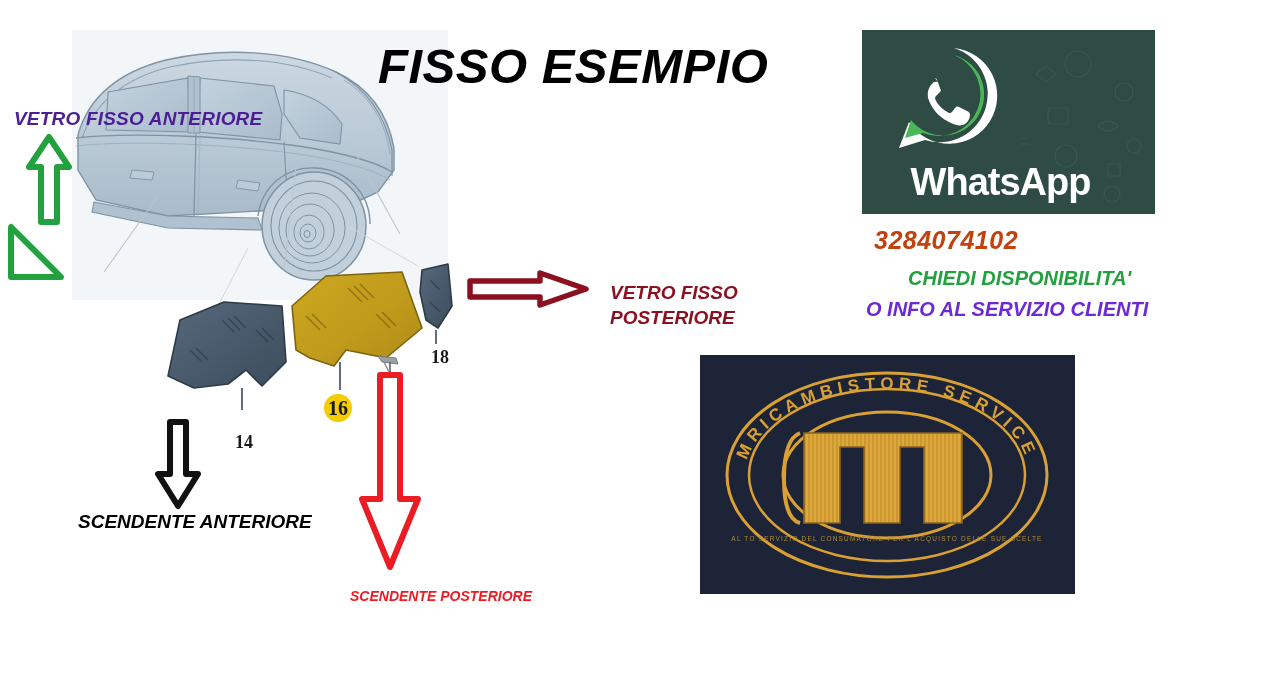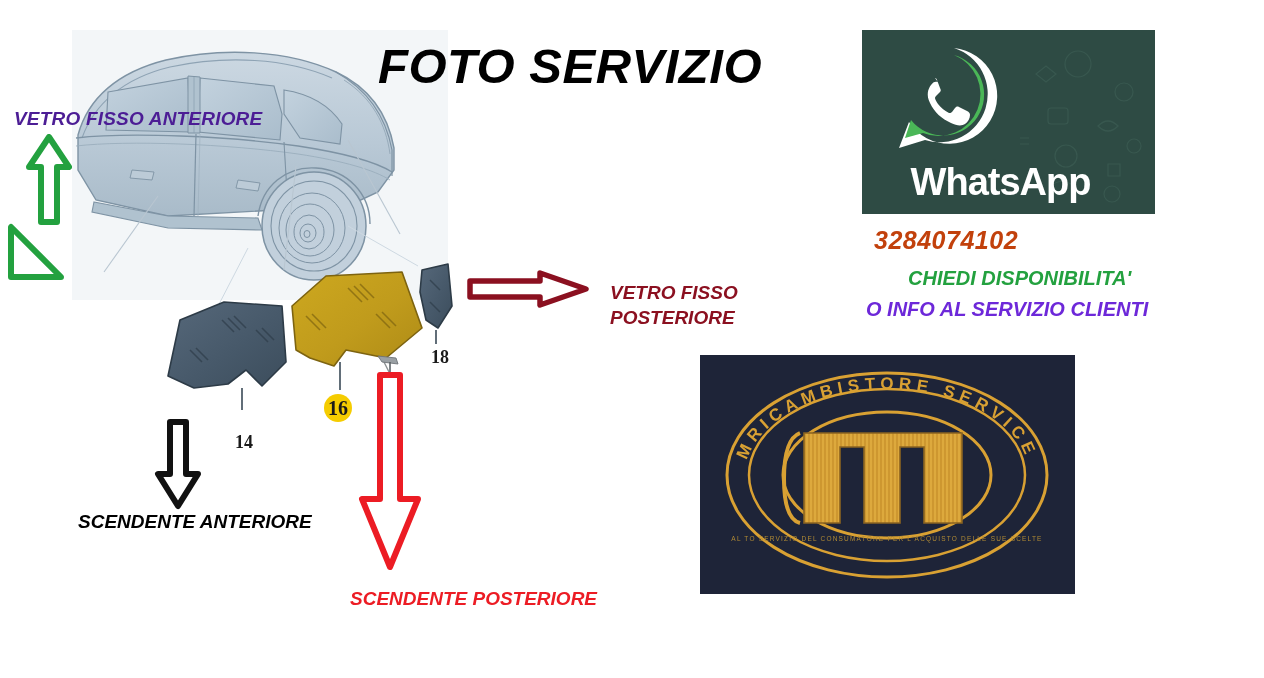--- a/index.html
+++ b/index.html
@@ -77,21 +77,21 @@
     font-style: italic;
     color: #000000;
     white-space: nowrap;
   }
 
   
   #red-down-arrow { left: 358px; top: 371px; width: 64px; height: 200px; }
   #label-scendente-posteriore {
     left: 350px;
     top: 588px;
-    font-size: 19px;
+    font-size: 14px;
     font-weight: bold;
     font-style: italic;
     color: #ec1c24;
     white-space: nowrap;
   }
 
   
   #glass-parts { left: 150px; top: 258px; width: 330px; height: 180px; }
 
   .part-number {
@@ -313,21 +313,21 @@
 
       <path d="M286,72 L286,86" stroke="#3a4a57" stroke-width="1.6"></path>
     </svg>
   </div>
 
   <div class="abs part-number" id="part-number-14">14</div>
   <div class="abs part-number" id="part-number-16">16</div>
   <div class="abs part-number" id="part-number-17">17</div>
   <div class="abs part-number" id="part-number-18">18</div>
 
-  <div class="abs" id="title">FOTO SERVIZIO</div>
+  <div class="abs" id="title">FISSO ESEMPIO</div>
 
   <div class="abs" id="label-vetro-fisso-anteriore">VETRO FISSO ANTERIORE</div>
 
   <div class="abs" id="green-up-arrow">
     <svg viewBox="0 0 46 92" width="46" height="92">
       <path d="M23,3 L43,33 L31,33 L31,88 L15,88 L15,33 L3,33 Z" fill="#ffffff" stroke="#23a13f" stroke-width="6" stroke-linejoin="round"></path>
     </svg>
   </div>
 
   <div class="abs" id="green-triangle">

